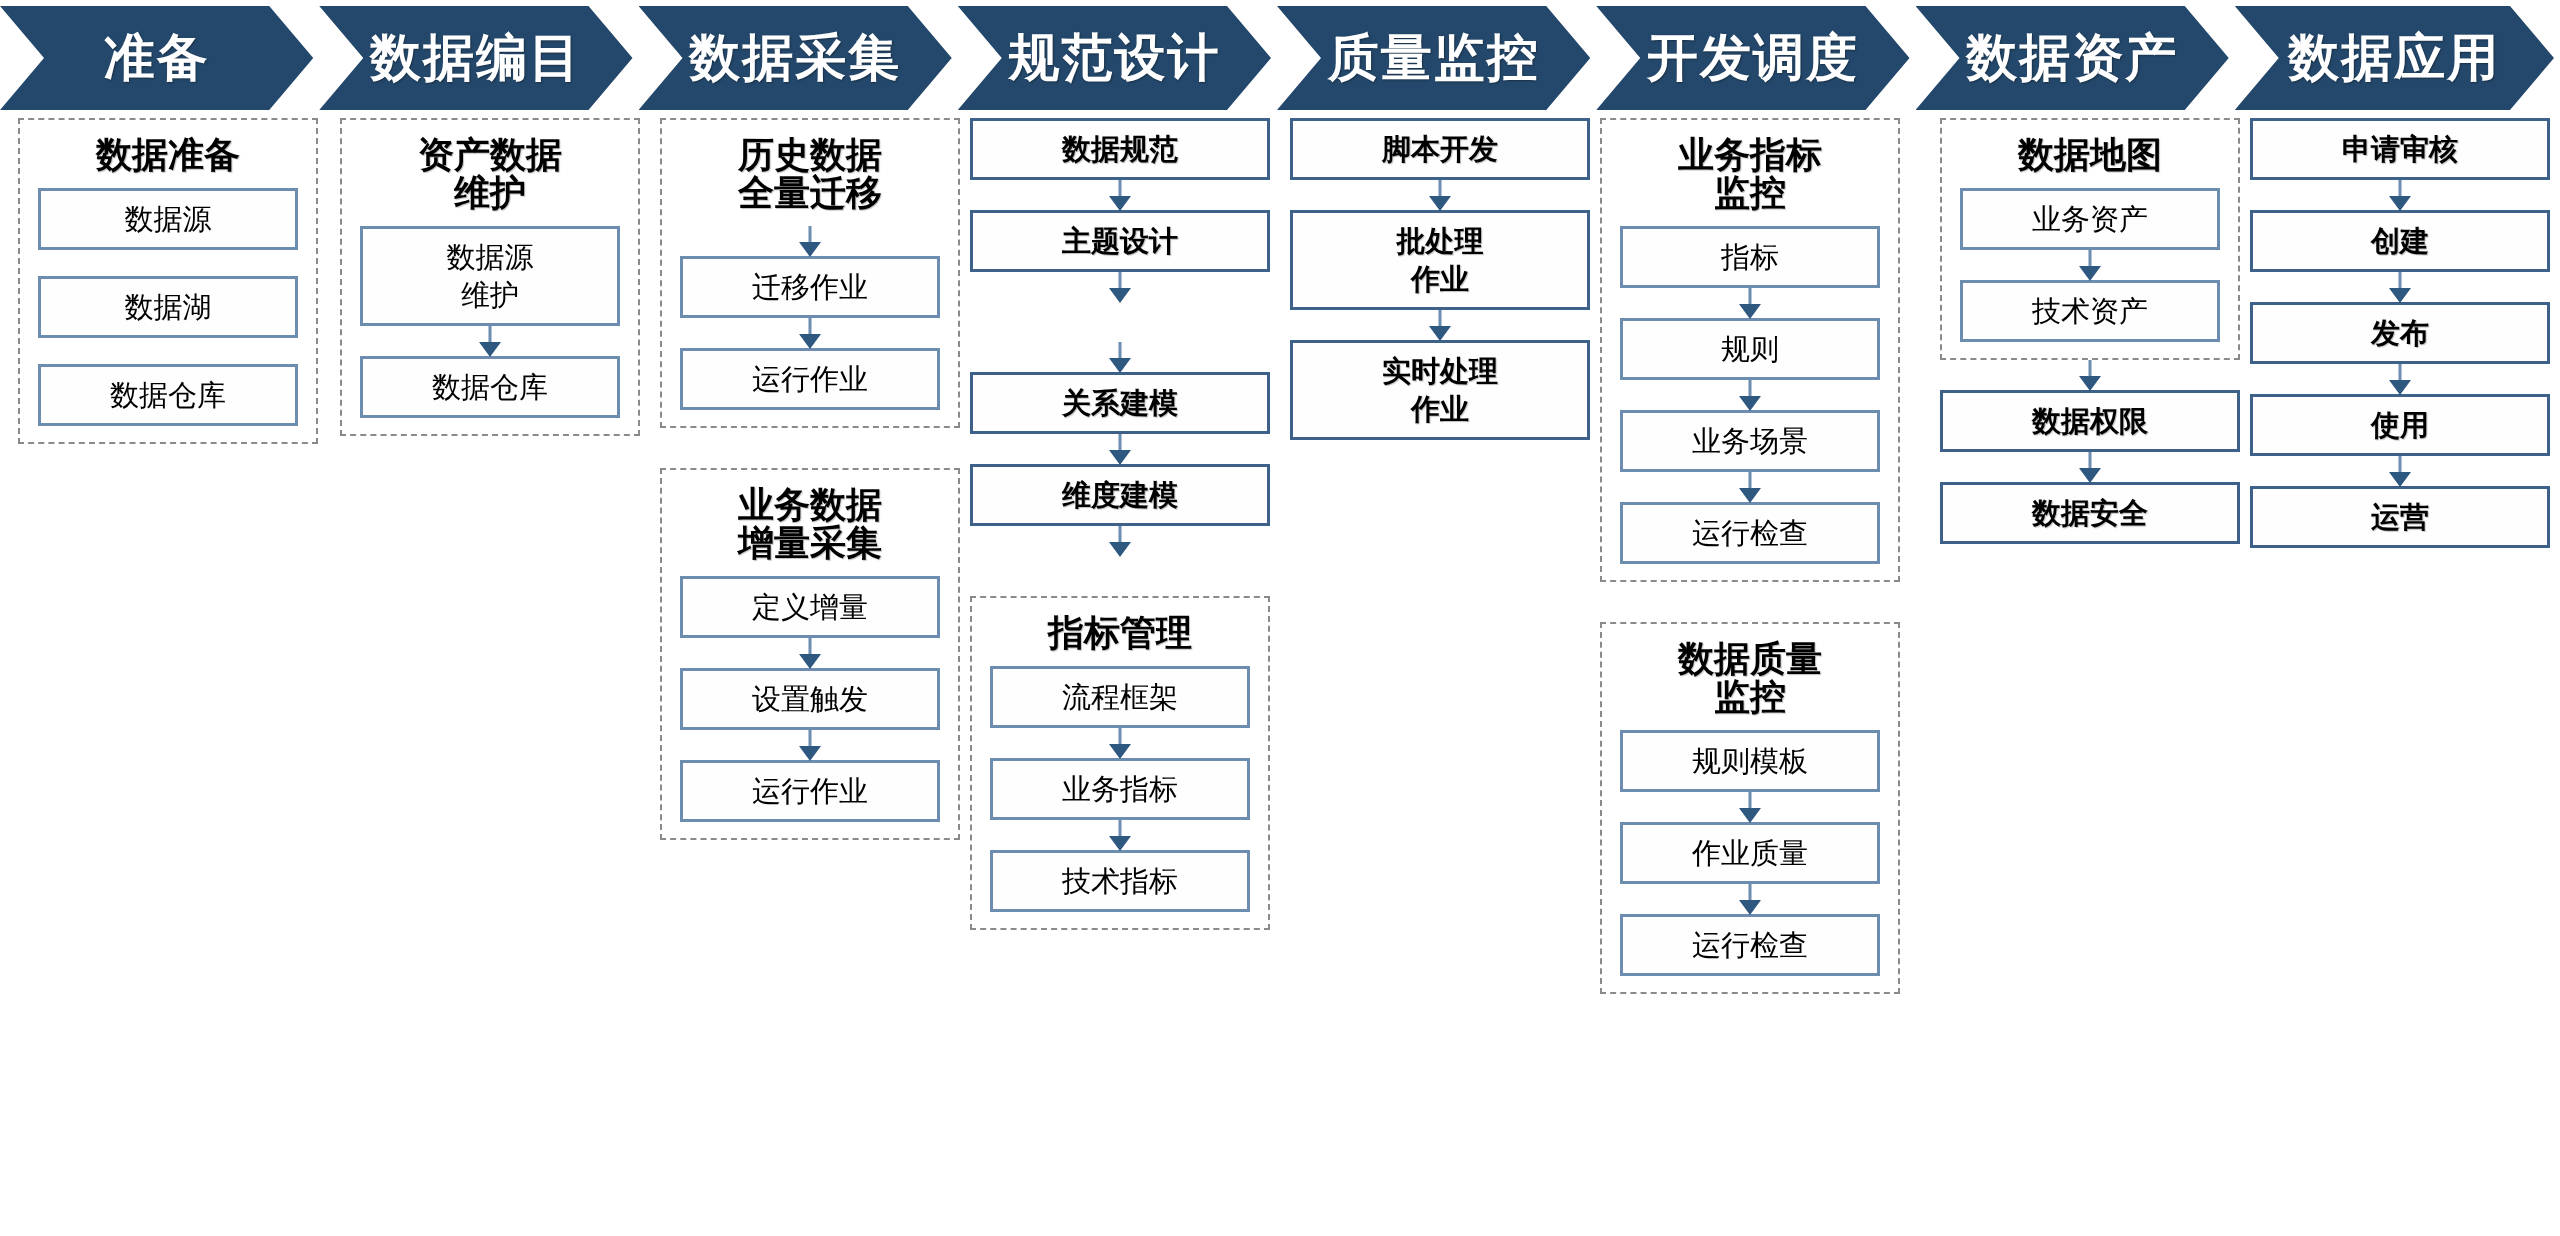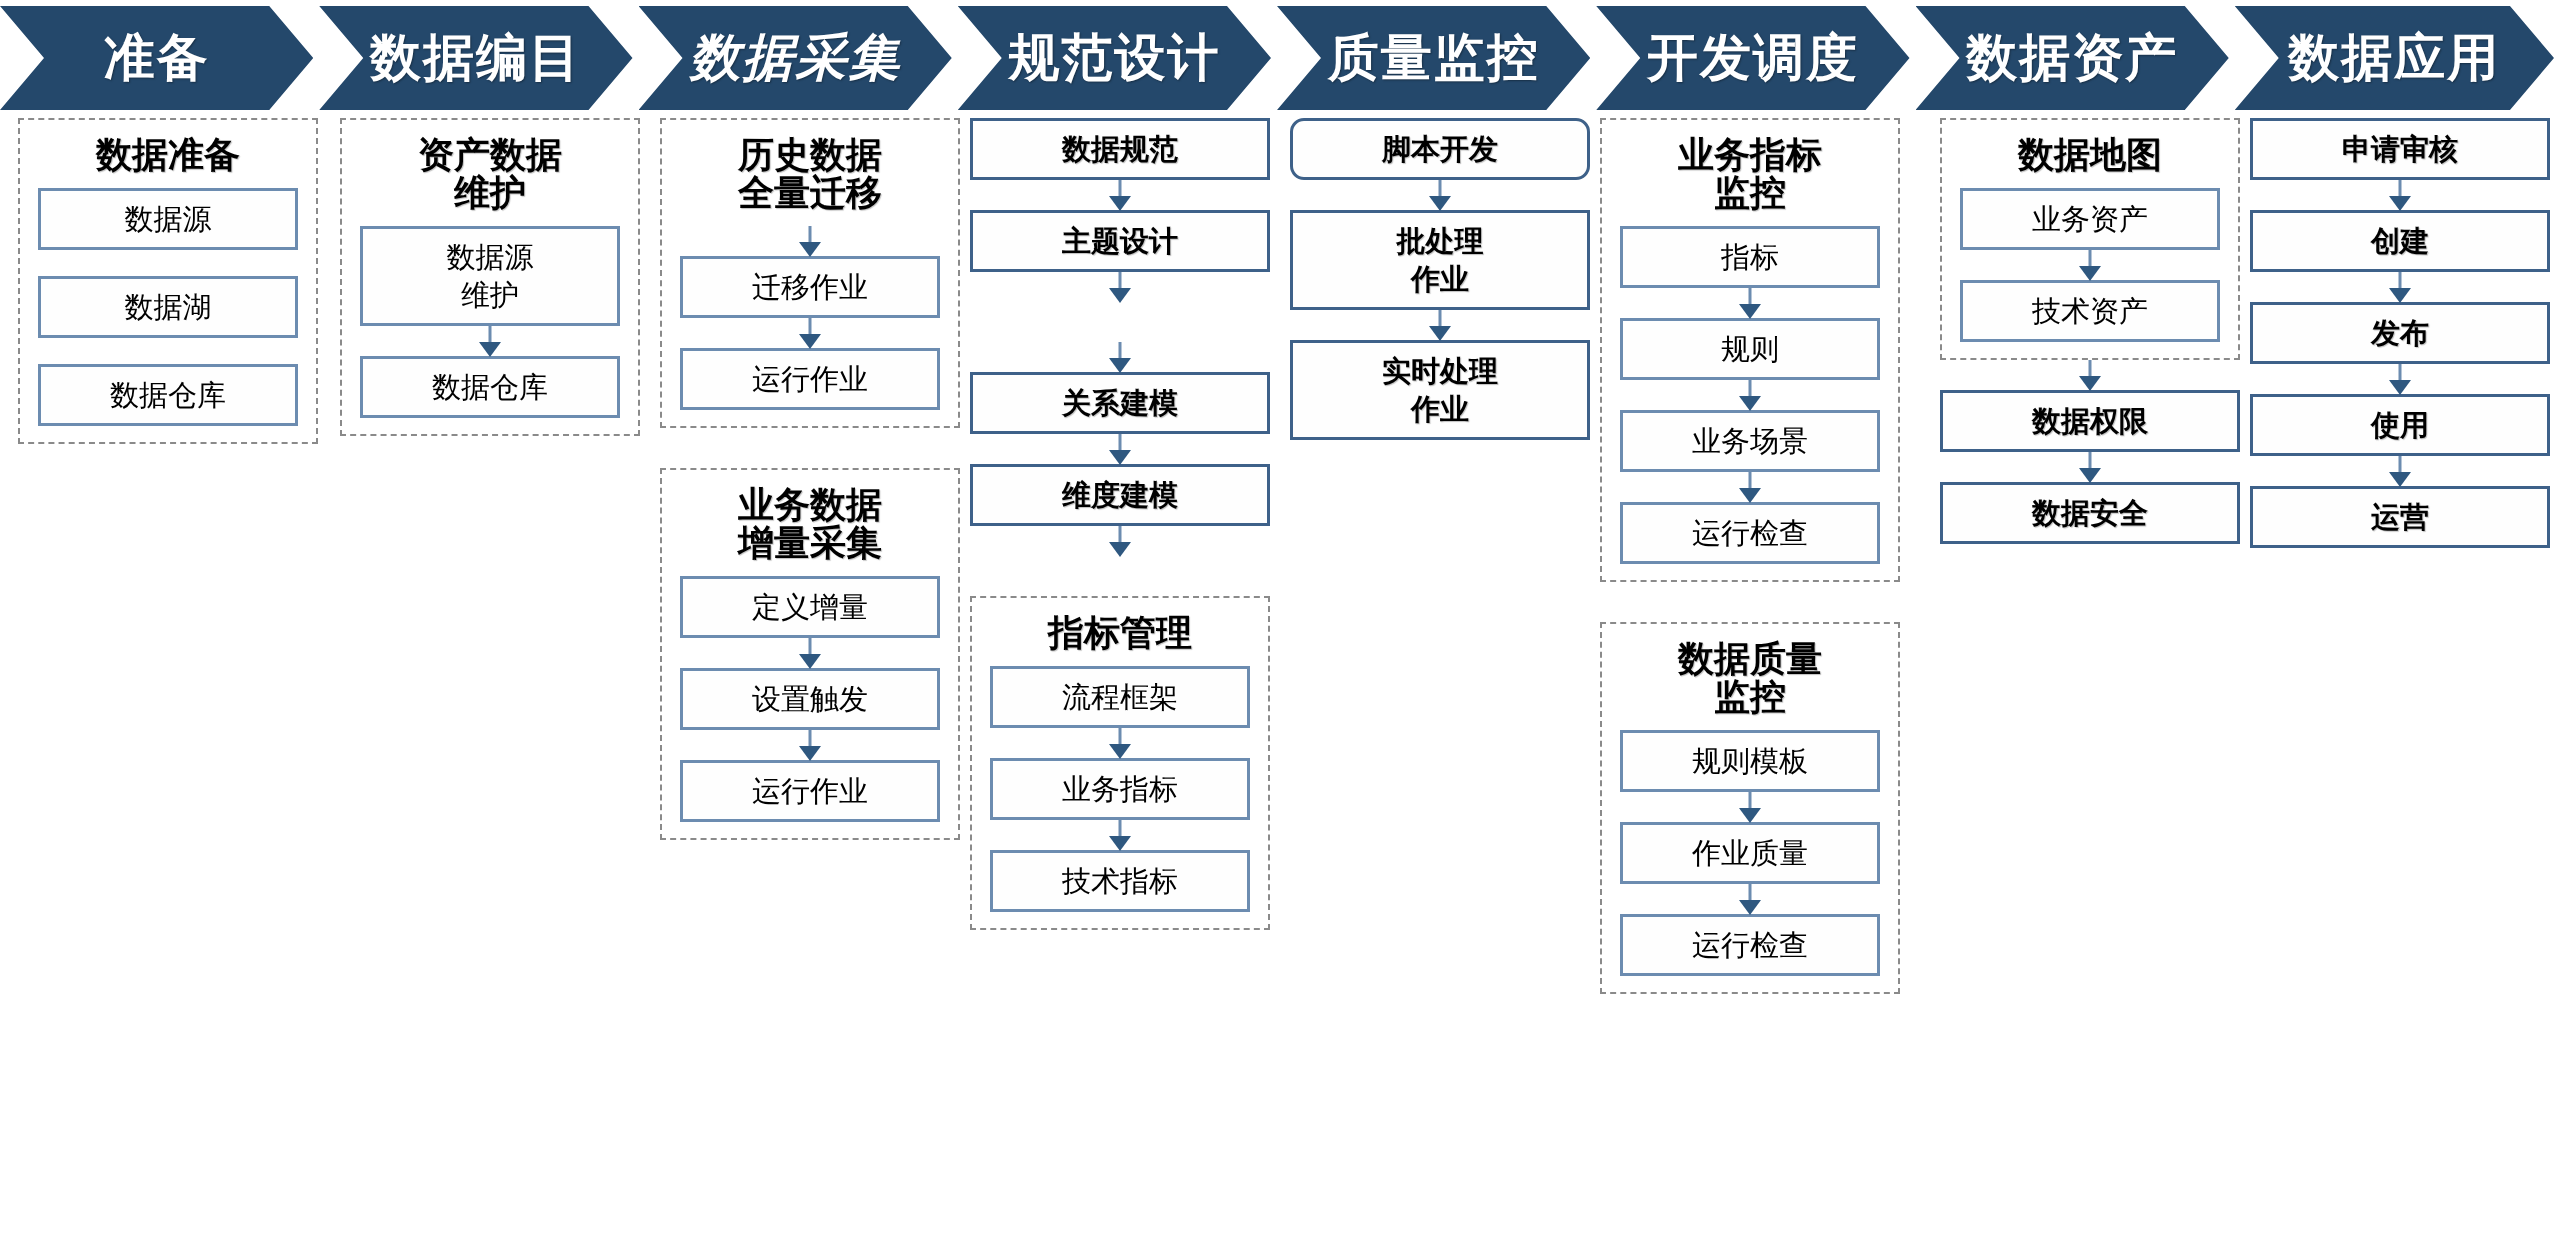--- a/index.html
+++ b/index.html
@@ -74,21 +74,21 @@
 <body>
 
 <div id="root">
   <div class="chevron-band" id="chevron-band">
       <div class="chev" style="width: 314px;">
         <span>准备</span>
       </div>
       <div class="chev" style="width: 314px;">
         <span>数据编目</span>
       </div>
-      <div class="chev" style="width: 314px; font-style: italic;">
+      <div class="chev" style="width: 314px;">
         <span>数据采集</span>
       </div>
       <div class="chev" style="width: 314px;">
         <span>规范设计</span>
       </div>
       <div class="chev" style="width: 314px;">
         <span>质量监控</span>
       </div>
       <div class="chev" style="width: 314px;">
         <span>开发调度</span>
@@ -161,21 +161,21 @@
           <div class="group-title" style="white-space: pre-line;">指标管理</div>
           <div class="node" style="white-space: pre-line;">流程框架</div>
           <div class="arrow"></div>
           <div class="node" style="white-space: pre-line;">业务指标</div>
           <div class="arrow"></div>
           <div class="node" style="white-space: pre-line;">技术指标</div>
         </div>
       </div>
       <div class="col" style="left: 1290px; width: 300px;">
         <div>
-          <div class="node bold" style="white-space: pre-line; border-radius: 14px;">脚本开发</div>
+          <div class="node bold" style="white-space: pre-line;">脚本开发</div>
           <div class="arrow"></div>
           <div class="node bold" style="white-space: pre-line;">批处理
 作业</div>
           <div class="arrow"></div>
           <div class="node bold" style="white-space: pre-line;">实时处理
 作业</div>
         </div>
       </div>
       <div class="col" style="left: 1600px; width: 300px;">
         <div class="group">

